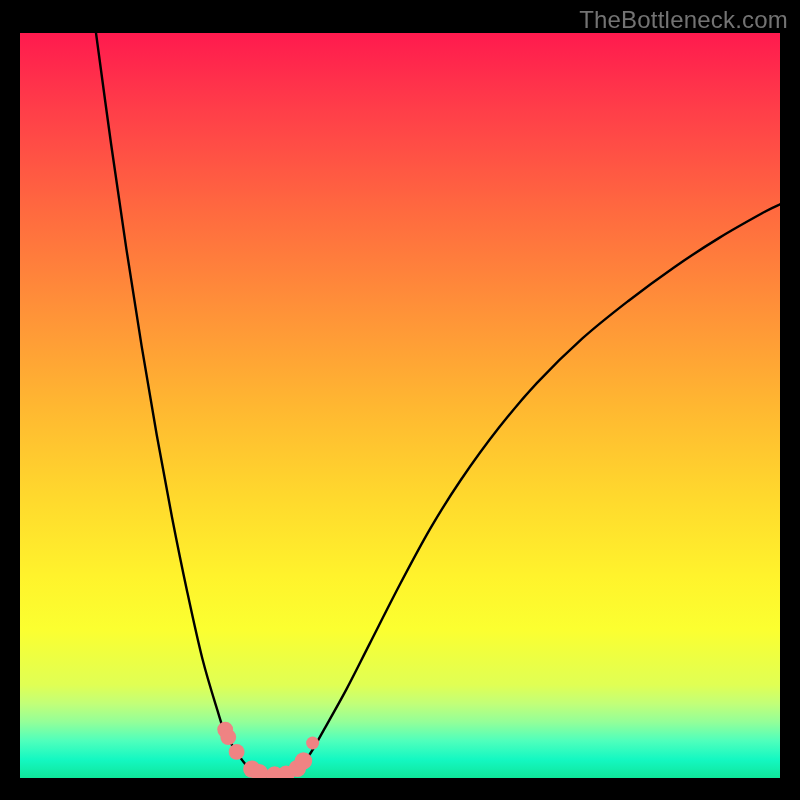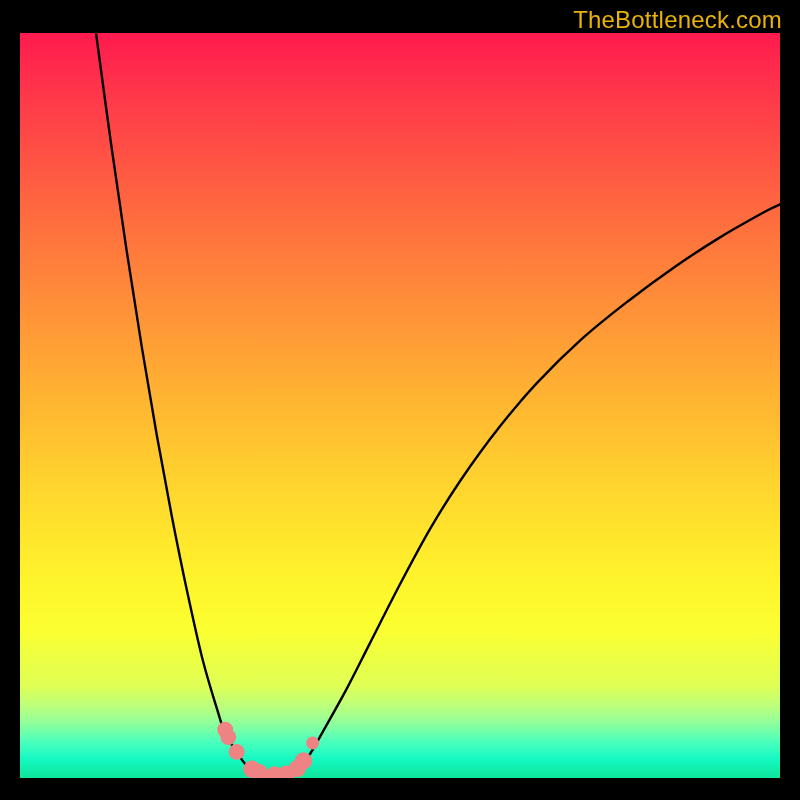--- a/index.html
+++ b/index.html
@@ -38,22 +38,22 @@
       #c2ff78 90%,
       #93ff99 92.5%,
       #4fffbc 95%,
       #14f8c2 97.5%,
       #0fe69a 100%
     );
   }
   .brand {
     position: absolute;
     top: 6px;
-    right: 18px;
-    color: #eab308;
+    right: 12px;
+    color: #737373;
     font-size: 24px;
     font-weight: 500;
     letter-spacing: 0.2px;
   }
   svg.curve {
     position: absolute;
     left: 0;
     top: 0;
     width: 760px;
     height: 745px;

